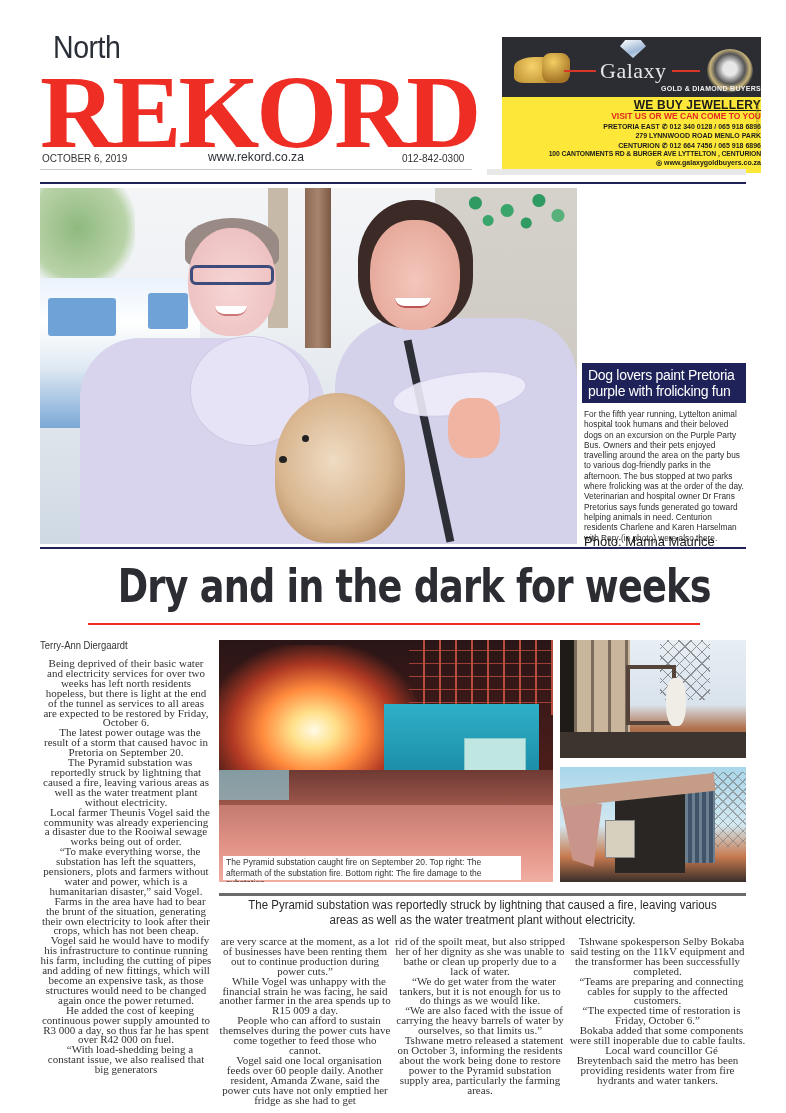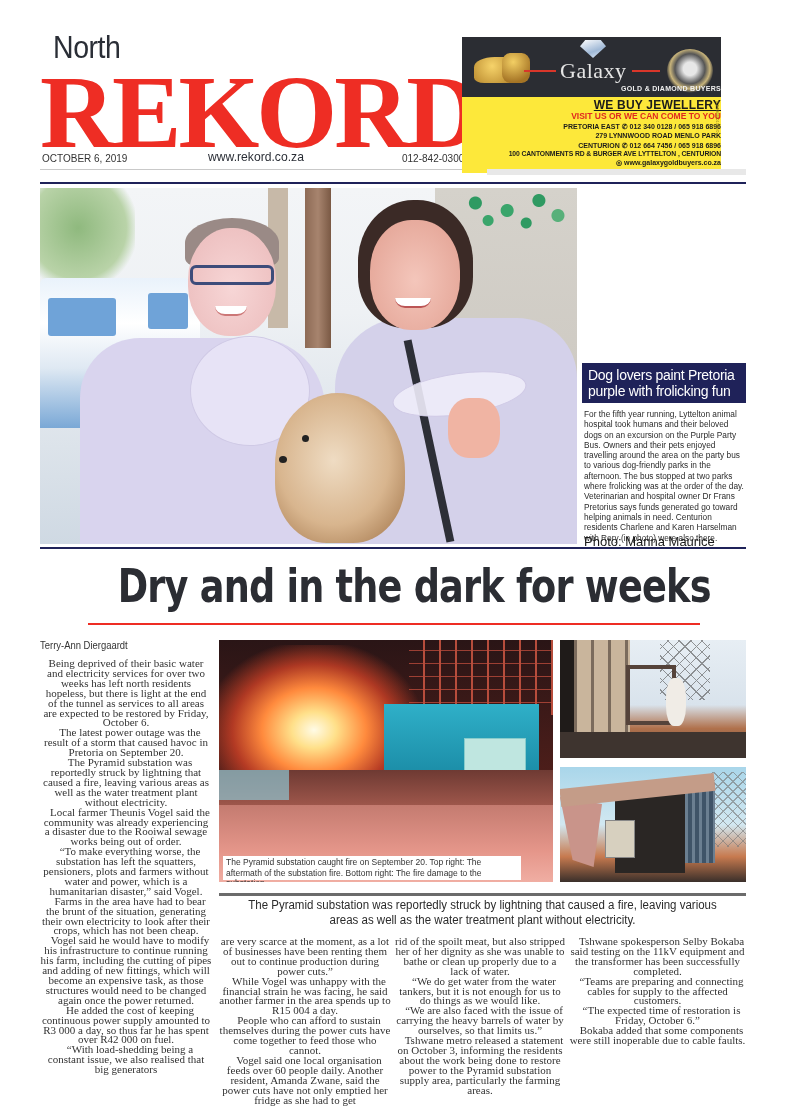--- a/index.html
+++ b/index.html
@@ -9,21 +9,21 @@
   
   .masthead { position: absolute; left: 40px; top: 30px; width: 432px; height: 140px; }
   .mh-north { position: absolute; left: 13px; top: 0px; font-family: "Liberation Sans", sans-serif; font-size: 31px; color: #2a2e36; letter-spacing: -0.5px; transform: scaleX(0.92); transform-origin: left; }
   .mh-rekord { position: absolute; left: 0px; top: 30px; font-family: Liberation Serif, serif; font-weight: bold; font-size: 104px; line-height: 104px; color: #ee2d24; letter-spacing: -3px; transform: scaleX(1.0); transform-origin: left; white-space: nowrap; }
   .mh-date { position: absolute; left: 2px; top: 123px; font-size: 10px; color: #333; }
   .mh-url  { position: absolute; left: 168px; top: 119px; font-size: 13.5px; color: #2a2e36; transform: scaleX(0.9); transform-origin: left; }
   .mh-phone{ position: absolute; left: 362px; top: 123px; font-size: 10px; color: #333; }
   .mh-rule { position: absolute; left: 0; top: 139px; width: 432px; height: 1px; background: #c9c9c9; }
 
   
-  .ad { position: absolute; left: 462px; top: 37px; width: 259px; height: 136px; background: #fde83a; overflow: hidden; }
+  .ad { position: absolute; left: 502px; top: 37px; width: 259px; height: 136px; background: #fde83a; overflow: hidden; }
   .ad-top { position: absolute; left: 0; top: 0; width: 259px; height: 60px; background: #2b2d33; }
   .ad-gold { position: absolute; left: 12px; top: 20px; width: 52px; height: 26px; border-radius: 40% 40% 20% 20%; background: radial-gradient(circle at 35% 35%, #f6d36a, #b5842a 70%); }
   .ad-gold2 { position: absolute; left: 40px; top: 16px; width: 28px; height: 30px; border-radius: 30%; background: radial-gradient(circle at 40% 30%, #f3cf64, #a57425 75%); }
   .ad-diamond { position: absolute; left: 118px; top: 3px; width: 26px; height: 18px; background: linear-gradient(160deg, #ffffff, #9fb8d6 60%, #e9f2ff); clip-path: polygon(20% 0, 80% 0, 100% 35%, 50% 100%, 0 35%); }
   .ad-watches { position: absolute; left: 205px; top: 12px; width: 46px; height: 44px; border-radius: 50%; background: radial-gradient(circle at 50% 45%, #e7e7e7 20%, #555 45%, #c7b37a 60%, #2b2d33 72%); }
   .ad-brand { position: absolute; left: 98px; top: 21px; font-family: "Liberation Serif", serif; font-size: 22px; color: #e6e6e6; letter-spacing: 0.5px; }
   .ad-brand-line { position: absolute; top: 33px; height: 2px; background: #d9362a; }
   .ad-sub { position: absolute; left: 0; width: 259px; top: 48px; text-align: right; font-family: Liberation Sans, sans-serif; font-size: 7px; font-weight: bold; color: #f0f0f0; letter-spacing: 0.3px; }
   .ad-line { position: absolute; left: 0; width: 259px; text-align: right; font-weight: bold; white-space: nowrap; }
   .ad-l1 { top: 61px; font-size: 12px; color: #1b1b1b; text-decoration: underline; letter-spacing: 0.2px; }
@@ -231,30 +231,31 @@
   <div class="fbr-side"></div>
   <div class="fbr-roof"></div>
   <div class="fbr-panel"></div>
 </div>
 
 <div class="pq-rule"></div>
 <div class="pullquote">The Pyramid substation was reportedly struck by lightning that caused a fire, leaving various areas as well as the water treatment plant without electricity.</div>
 
 <div class="col col2">
   <p class="noind">are very scarce at the moment, as a lot of businesses have been renting them out to continue production during power cuts.”</p>
-  <p>While Vogel was unhappy with the financial strain he was facing, he said another farmer in the area spends up to R15 004 a day.</p>
+  <p>While Vogel was unhappy with the financial strain he was facing, he said another farmer in the area spends up to R15 009 a day.</p>
   <p>People who can afford to sustain themselves during the power cuts have come together to feed those who cannot.</p>
   <p>Vogel said one local organisation feeds over 60 people daily. Another resident, Amanda Zwane, said the power cuts have not only emptied her fridge as she had to get</p>
 </div>
 
 <div class="col col3">
   <p class="noind">rid of the spoilt meat, but also stripped her of her dignity as she was unable to bathe or clean up properly due to a lack of water.</p>
   <p>“We do get water from the water tankers, but it is not enough for us to do things as we would like.</p>
   <p>“We are also faced with the issue of carrying the heavy barrels of water by ourselves, so that limits us.”</p>
   <p>Tshwane metro released a statement on October 3, informing the residents about the work being done to restore power to the Pyramid substation supply area, particularly the farming areas.</p>
 </div>
 
 <div class="col col4">
   <p>Tshwane spokesperson Selby Bokaba said testing on the 11kV equipment and the transformer has been successfully completed.</p>
   <p>“Teams are preparing and connecting cables for supply to the affected customers.</p>
   <p>“The expected time of restoration is Friday, October 6.”</p>
   <p>Bokaba added that some components were still inoperable due to cable faults.</p>
+  <p>Local ward councillor Gé Breytenbach said the metro has been providing residents water from fire hydrants and water tankers.</p>
 </div>
 
 </body></html>

